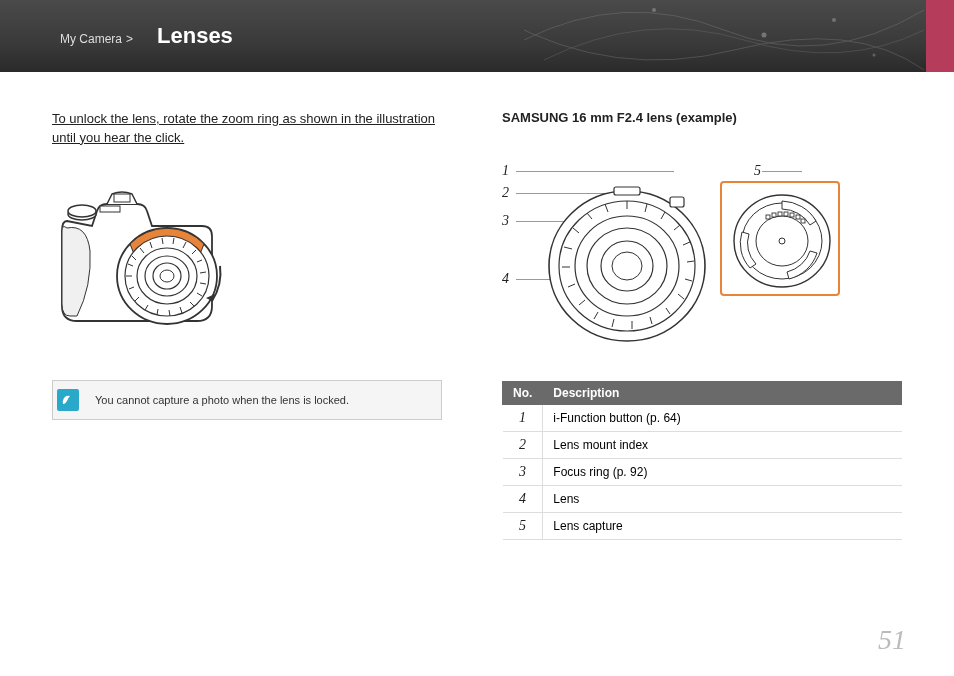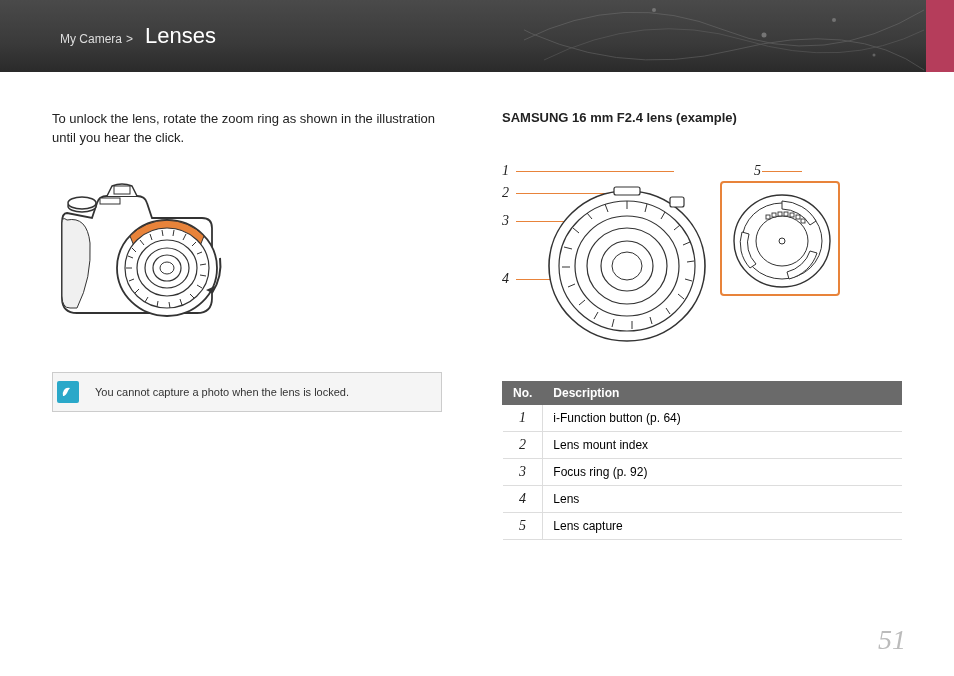--- a/index.html
+++ b/index.html
@@ -38,34 +38,36 @@
   .breadcrumb {
     color: #ddd;
     font-size: 12px;
     display: flex;
     align-items: baseline;
     gap: 4px;
   }
   .breadcrumb .title {
     font-size: 22px;
     color: #fff;
-    margin-left: 8px;
+    margin-left: 20px;
+    font-weight: bold;
   }
   .content {
     display: flex;
     padding: 38px 52px 0 52px;
     gap: 60px;
   }
   .col-left { width: 400px; }
   .col-right { width: 400px; }
   .body-text {
     font-size: 13px;
     color: #222;
     line-height: 1.45;
-    margin-bottom: 20px;
+    margin-bottom: 28px;
+    text-decoration: underline;
   }
   .camera-illustration {
     width: 220px;
     height: 170px;
     margin-bottom: 30px;
   }
   .note-box {
     border: 1px solid #ccc;
     background: #f5f5f5;
     display: flex;

